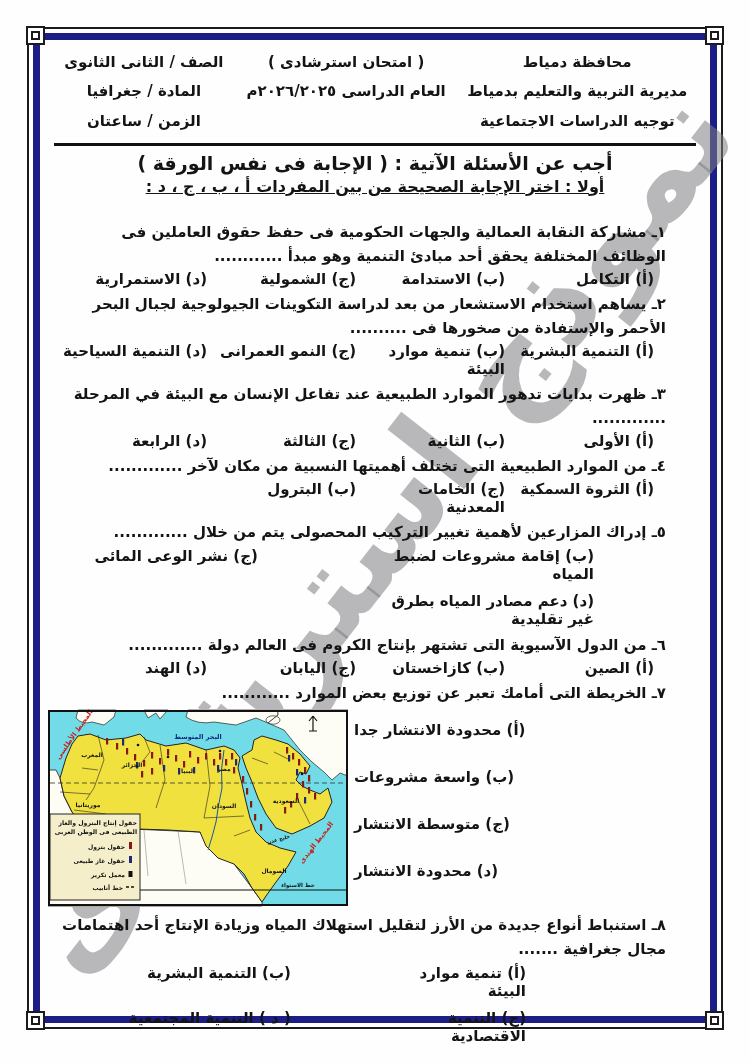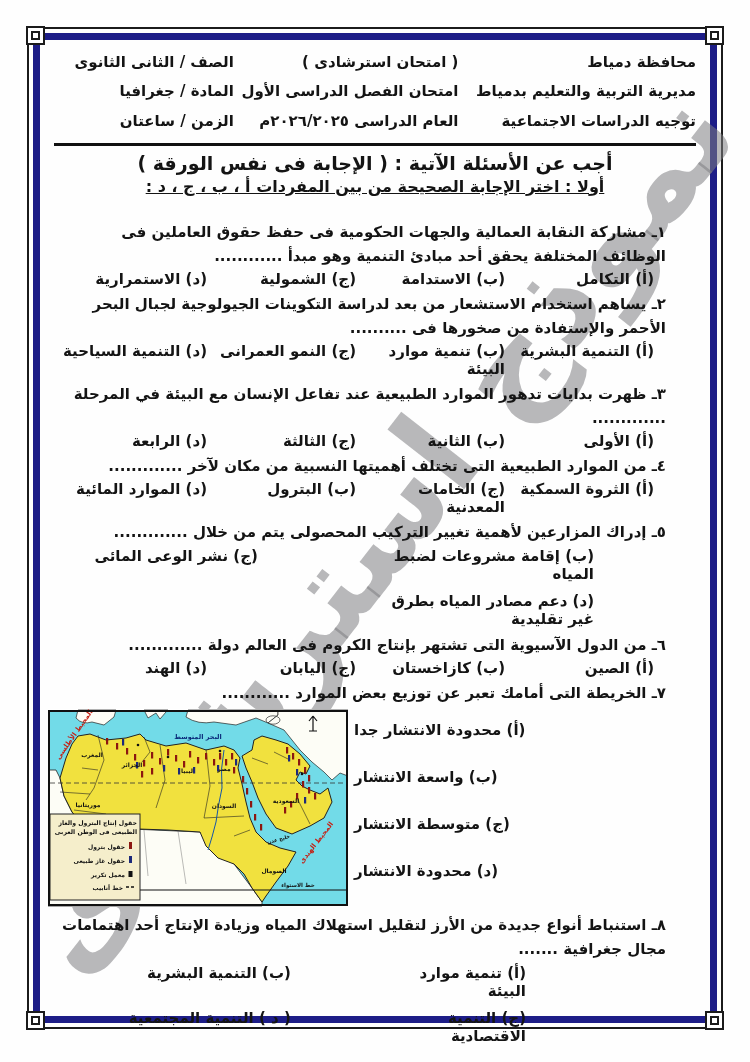--- a/index.html
+++ b/index.html
@@ -16,21 +16,21 @@
   
   .watermark{
     position:absolute;top:50%;left:50%;z-index:1;
     transform:translate(-50%,-50%) rotate(-52deg);
     font-size:128px;font-weight:bold;color:rgba(125,125,130,0.55);
     white-space:nowrap;letter-spacing:4px;pointer-events:none;
   }
   
   .content{position:absolute;top:48px;right:54px;left:54px;z-index:2;color:#141414;}
   .hdr{display:flex;font-weight:bold;font-size:15px;line-height:1.95;}
-  .hdr .col{}
+  .hdr .col{text-align:center;}
   .hdr .org{width:37%;}
   .hdr .exam{width:35%;}
   .hdr .meta{width:28%;}
   .rule{border:none;border-top:3px solid #111;margin:7px 0 6px 0;}
   .instruction{text-align:center;font-weight:bold;font-size:19px;margin:4px 0 2px 0;}
   .section-title{text-align:center;font-weight:bold;font-size:16px;text-decoration:underline;margin:3px 0 5px 0;}
   .questions{padding-left:4px;margin-top:24px;}
   .q-text{font-weight:bold;font-size:15px;line-height:1.6;margin:2px 0 1px 0;padding-right:30px;}
   .opts-4{display:grid;grid-template-columns:repeat(4,1fr);font-weight:bold;font-size:15px;
           padding-right:42px;margin:2px 0 4px 0;}
@@ -64,21 +64,20 @@
   <div class="content">
 
     <div class="hdr">
       <div class="col org">
         <div>محافظة دمياط</div>
         <div>مديرية التربية والتعليم بدمياط</div>
         <div>توجيه الدراسات الاجتماعية</div>
       </div>
       <div class="col exam">
         <div>( امتحان استرشادى )</div>
-        <div>امتحان الفصل الدراسى الأول</div>
         <div>العام الدراسى ٢٠٢٦/٢٠٢٥م</div>
       </div>
       <div class="col meta">
         <div>الصف / الثانى الثانوى</div>
         <div>المادة / جغرافيا</div>
         <div>الزمن / ساعتان</div>
       </div>
     </div>
 
     <hr class="rule">
@@ -117,21 +116,20 @@
           <span>(د) الرابعة</span>
         </div>
       </div>
 
       <div>
         <div class="q-text">٤ـ من الموارد الطبيعية التى تختلف أهميتها النسبية من مكان لآخر .............</div>
         <div class="opts-4">
           <span>(أ) الثروة السمكية</span>
           <span>(ج) الخامات المعدنية</span>
           <span>(ب) البترول</span>
-          <span>(د) الموارد المائية</span>
         </div>
       </div>
 
       <div>
         <div class="q-text">٥ـ إدراك المزارعين لأهمية تغيير التركيب المحصولى يتم من خلال .............</div>
         <div class="opts-2x2">
           <span class="c2">(ب) إقامة مشروعات لضبط المياه</span>
           <span class="c1">(ج) نشر الوعى المائى</span>
           <span class="c2">(د) دعم مصادر المياه بطرق غير تقليدية</span>
         </div>
@@ -276,21 +274,21 @@
                 <path d="M78,177 L88,177" stroke="#111" stroke-width="1.4" stroke-dasharray="3,2"></path>
                 <text x="75" y="180" font-size="6" fill="#111" text-anchor="end">خط أنابيب</text>
               </g>
 
               <rect x="1" y="1" width="298" height="194" fill="none" stroke="#111" stroke-width="2"></rect>
             </svg>
           </div>
 
           <div class="q7-opts">
             <div>(أ) محدودة الانتشار جدا</div>
-            <div>(ب) واسعة الانتشار</div>
+            <div>(ب) واسعة مشروعات</div>
             <div>(ج) متوسطة الانتشار</div>
             <div>(د) محدودة الانتشار</div>
           </div>
         </div>
       </div>
 
       <div class="q8">
         <div class="q-text">٨ـ استنباط أنواع جديدة من الأرز لتقليل استهلاك المياه وزيادة الإنتاج أحد اهتمامات مجال جغرافية .......</div>
         <div class="opts-2x2">
           <span class="c1">(أ) تنمية موارد البيئة</span>

